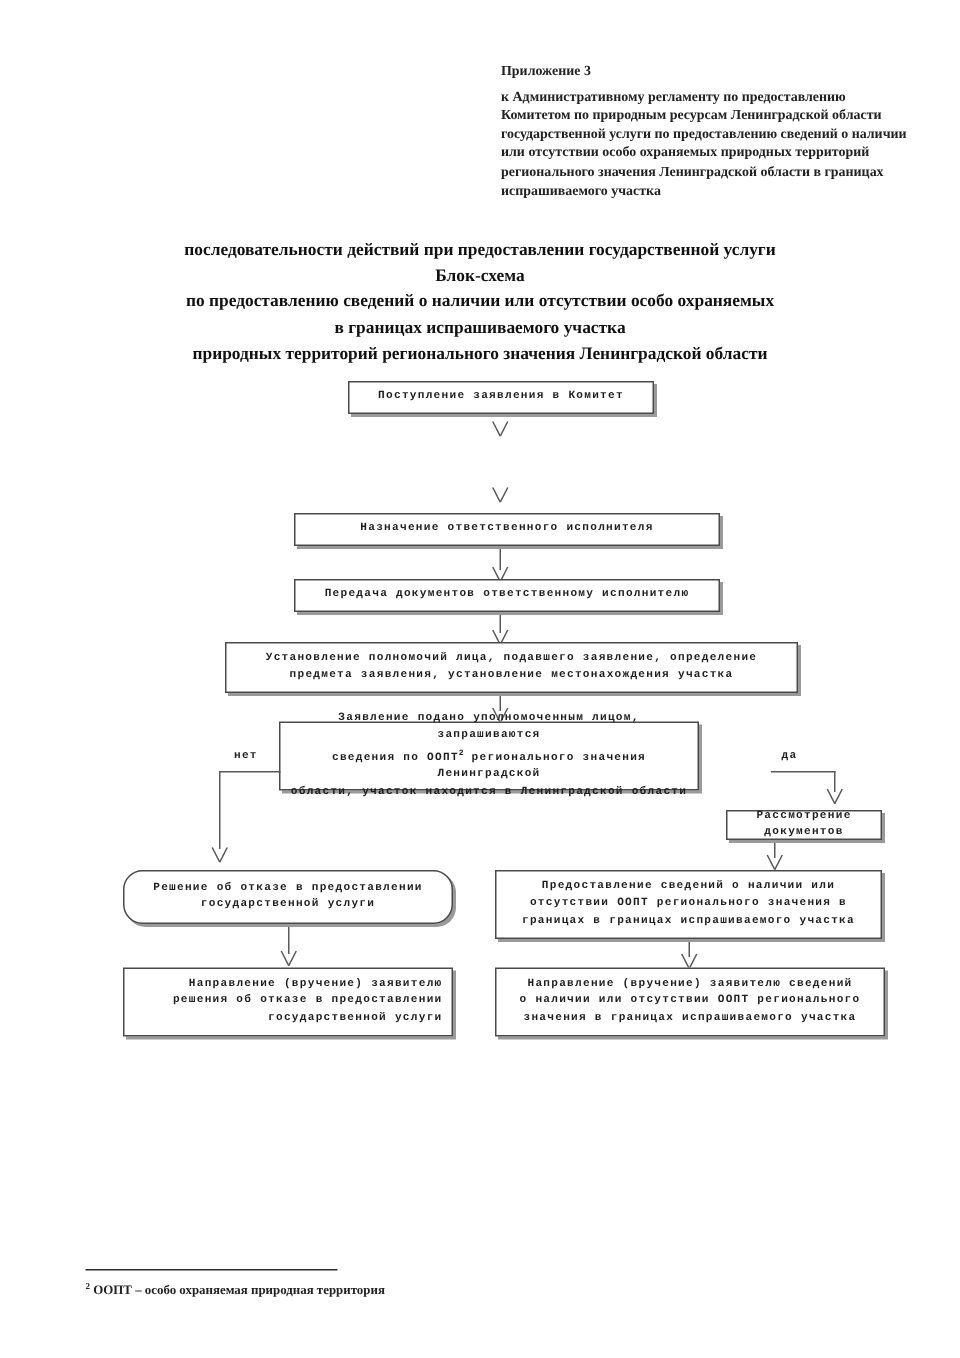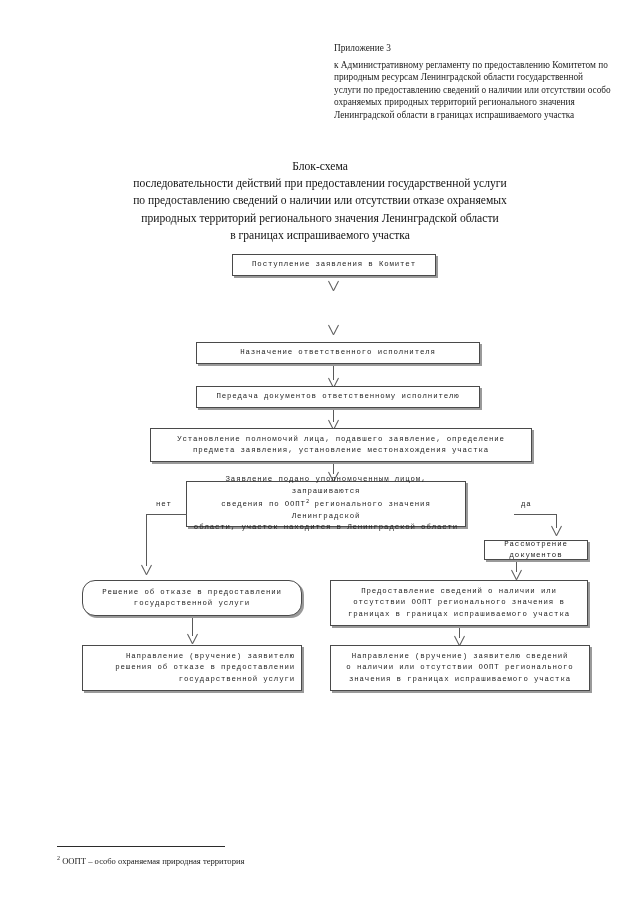--- a/index.html
+++ b/index.html
@@ -9,20 +9,21 @@
     background: #ffffff;
   }
   #page {
     position: relative;
     width: 640px;
     height: 905px;
     background: #ffffff;
     overflow: hidden;
     font-family: "Liberation Serif", "DejaVu Serif", serif;
     color: #1a1a1a;
+    font-weight: bold;
   }
 
   
   .appendix-block {
     position: absolute;
     left: 334px;
     top: 42px;
     width: 278px;
     font-family: "Liberation Serif", "DejaVu Serif", serif;
     font-size: 9.3px;
@@ -151,25 +152,25 @@
 <body>
 
 <div id="page">
 
   <div class="appendix-block">
     <span class="appendix-label">Приложение 3</span>
     <span class="appendix-body">к Административному регламенту по предоставлению Комитетом по природным ресурсам Ленинградской области государственной услуги по предоставлению сведений о наличии или отсутствии особо охраняемых природных территорий регионального значения Ленинградской области в границах испрашиваемого участка</span>
   </div>
 
   <div class="doc-title">
+    <span class="t-line">последовательности действий при предоставлении государственной услуги</span>
     <span class="t-line">Блок-схема</span>
-    <span class="t-line">последовательности действий при предоставлении государственной услуги</span>
-    <span class="t-line">по предоставлению сведений о наличии или отсутствии отказе охраняемых</span>
+    <span class="t-line">по предоставлению сведений о наличии или отсутствии особо охраняемых</span>
+    <span class="t-line">в границах испрашиваемого участка</span>
     <span class="t-line">природных территорий регионального значения Ленинградской области</span>
-    <span class="t-line">в границах испрашиваемого участка</span>
   </div>
 
   <div class="node" style="left:232px; top:254px; width:204px; height:22px;">
     <span class="node-text">Поступление заявления в Комитет</span>
   </div>
   <div class="chev" style="left:327px; top:281px;"></div>
 
   <div class="chev" style="left:327px; top:325px;"></div>
 
   <div class="node" style="left:196px; top:342px; width:284px; height:22px;">

